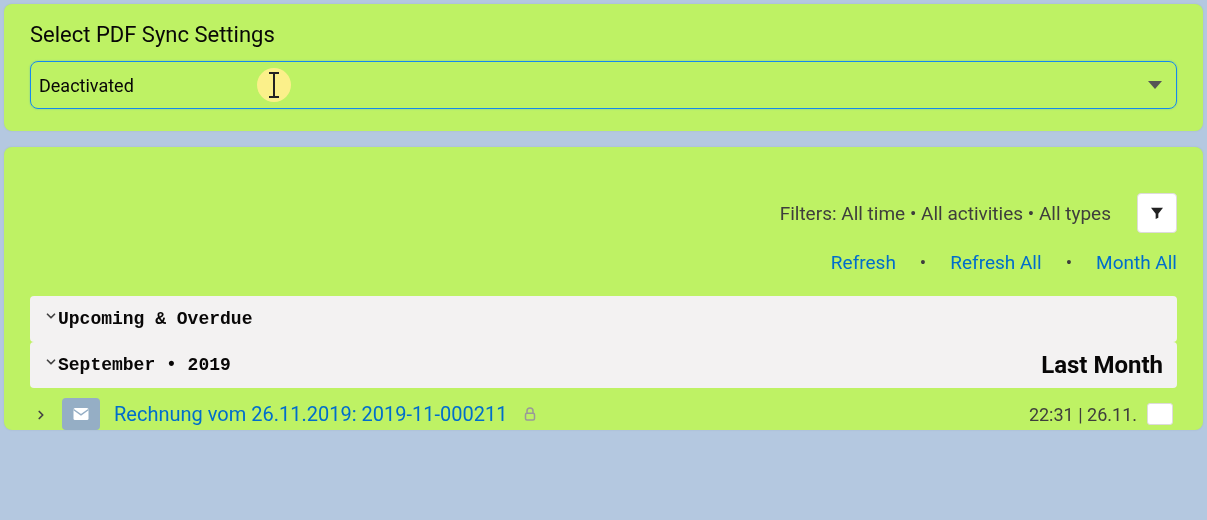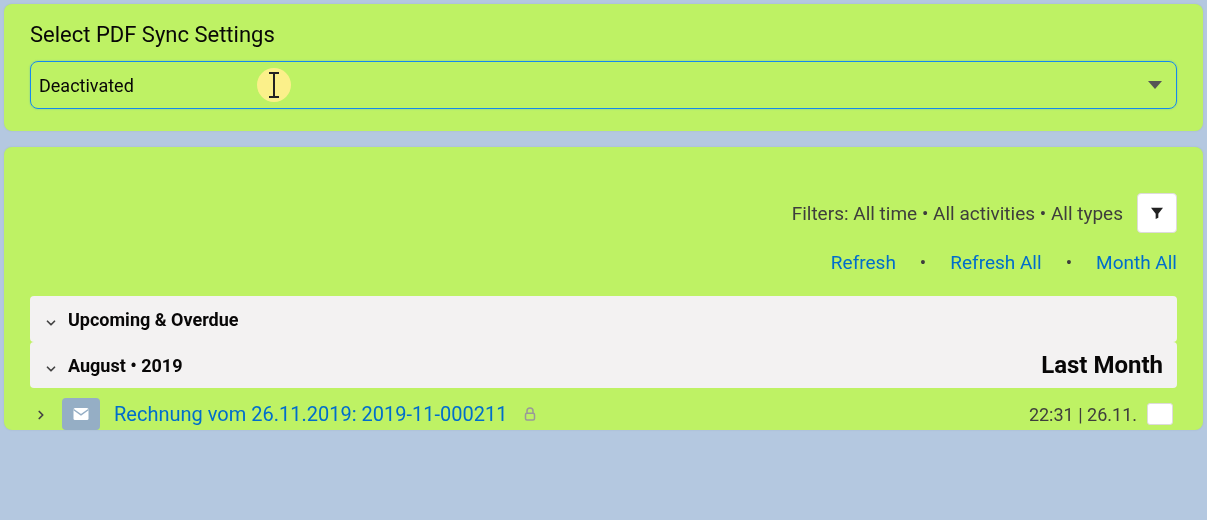--- a/index.html
+++ b/index.html
@@ -86,21 +86,21 @@
 
   .timeline-card {
     margin-top: 16px;
     padding: 0 26px 0 26px;
   }
   .timeline-top {
     display: flex;
     justify-content: flex-end;
     align-items: center;
     padding-top: 46px;
-    gap: 14px;
+    gap: 26px;
   }
   .filters-text {
     font-size: 19px;
     color: #3e3e3c;
   }
   .filter-btn {
     width: 40px;
     height: 40px;
     border: 1px solid #dddbda;
     border-radius: 4px;
@@ -134,22 +134,22 @@
     border-radius: 4px;
     height: 46px;
     display: flex;
     align-items: center;
     justify-content: space-between;
     padding: 0 14px;
     margin-bottom: 0;
   }
   .section-left {
     display: flex;
-    align-items: flex-end;
-    gap: 10px;
+    align-items: flex-start;
+    font-family: Liberation Mono, monospace;
   }
   .chevron {
     width: 14px;
     height: 14px;
     display: inline-block;
   }
   .chevron svg { display:block; }
   .section-title {
     font-weight: 700;
     font-size: 18px;
@@ -262,21 +262,21 @@
   </div>
 
 
   <div class="section-bar">
     <div class="section-left">
       <span class="chevron">
         <svg viewBox="0 0 24 24" width="14" height="14">
             <path d="M6 9l6 6 6-6" stroke="#444" stroke-width="3" fill="none" stroke-linecap="round" stroke-linejoin="round"></path>
           </svg>
       </span>
-      <span class="section-title">August • 2019</span>
+      <span class="section-title">September • 2019</span>
     </div>
     <span class="section-right">Last Month</span>
   </div>
 
   <div class="entry-row">
     <span class="chevron-right">
       <svg viewBox="0 0 24 24" width="14" height="14">
           <path d="M9 6l6 6-6 6" stroke="#444" stroke-width="3" fill="none" stroke-linecap="round" stroke-linejoin="round"></path>
         </svg>
     </span>

